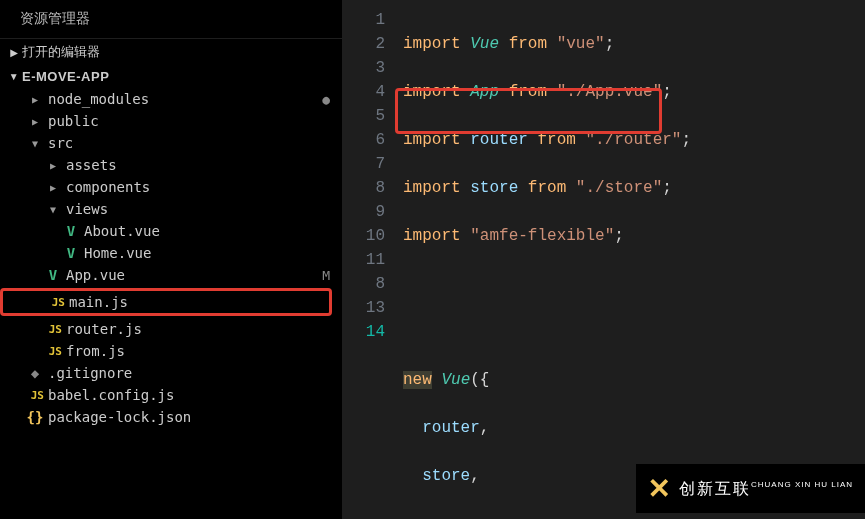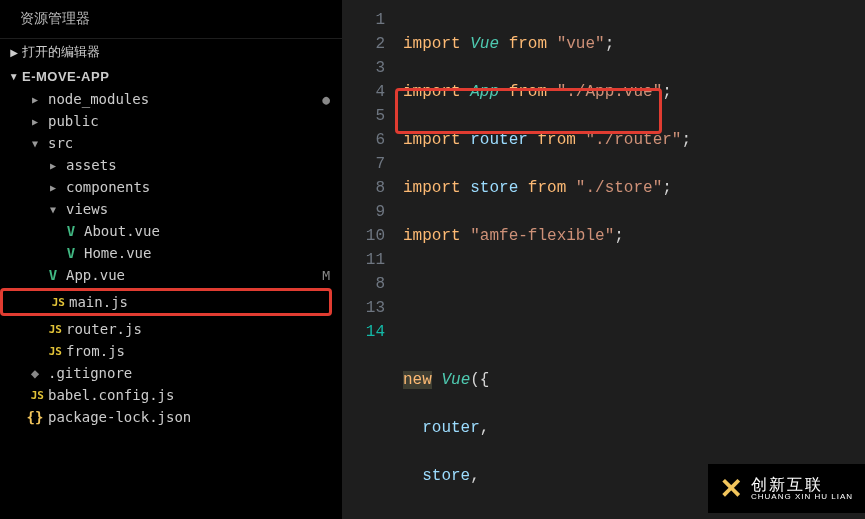--- a/index.html
+++ b/index.html
@@ -131,21 +131,21 @@
   display: flex;
   align-items: center;
   gap: 8px;
 }
 .logo-x {
   color: #f2c55c;
   font-weight: bold;
   font-size: 28px;
   font-family: Arial, sans-serif;
 }
-.logo-text { display: flex; flex-direction: column; line-height: 1; }
+.logo-text { display: flex; flex-direction: row; line-height: 1; }
 .logo-text .cn { font-size: 16px; color: #fff; font-family: "Microsoft YaHei", sans-serif; letter-spacing: 2px;}
 .logo-text .en { font-size: 8px; color: #fff; letter-spacing: 1px; font-family: Arial,sans-serif;}
 </style>
 </head>
 <body>
 
 <div class="sidebar">
   <div class="sidebar-header">资源管理器</div>
   <div class="section-header">
     <span class="chev">▶</span>

